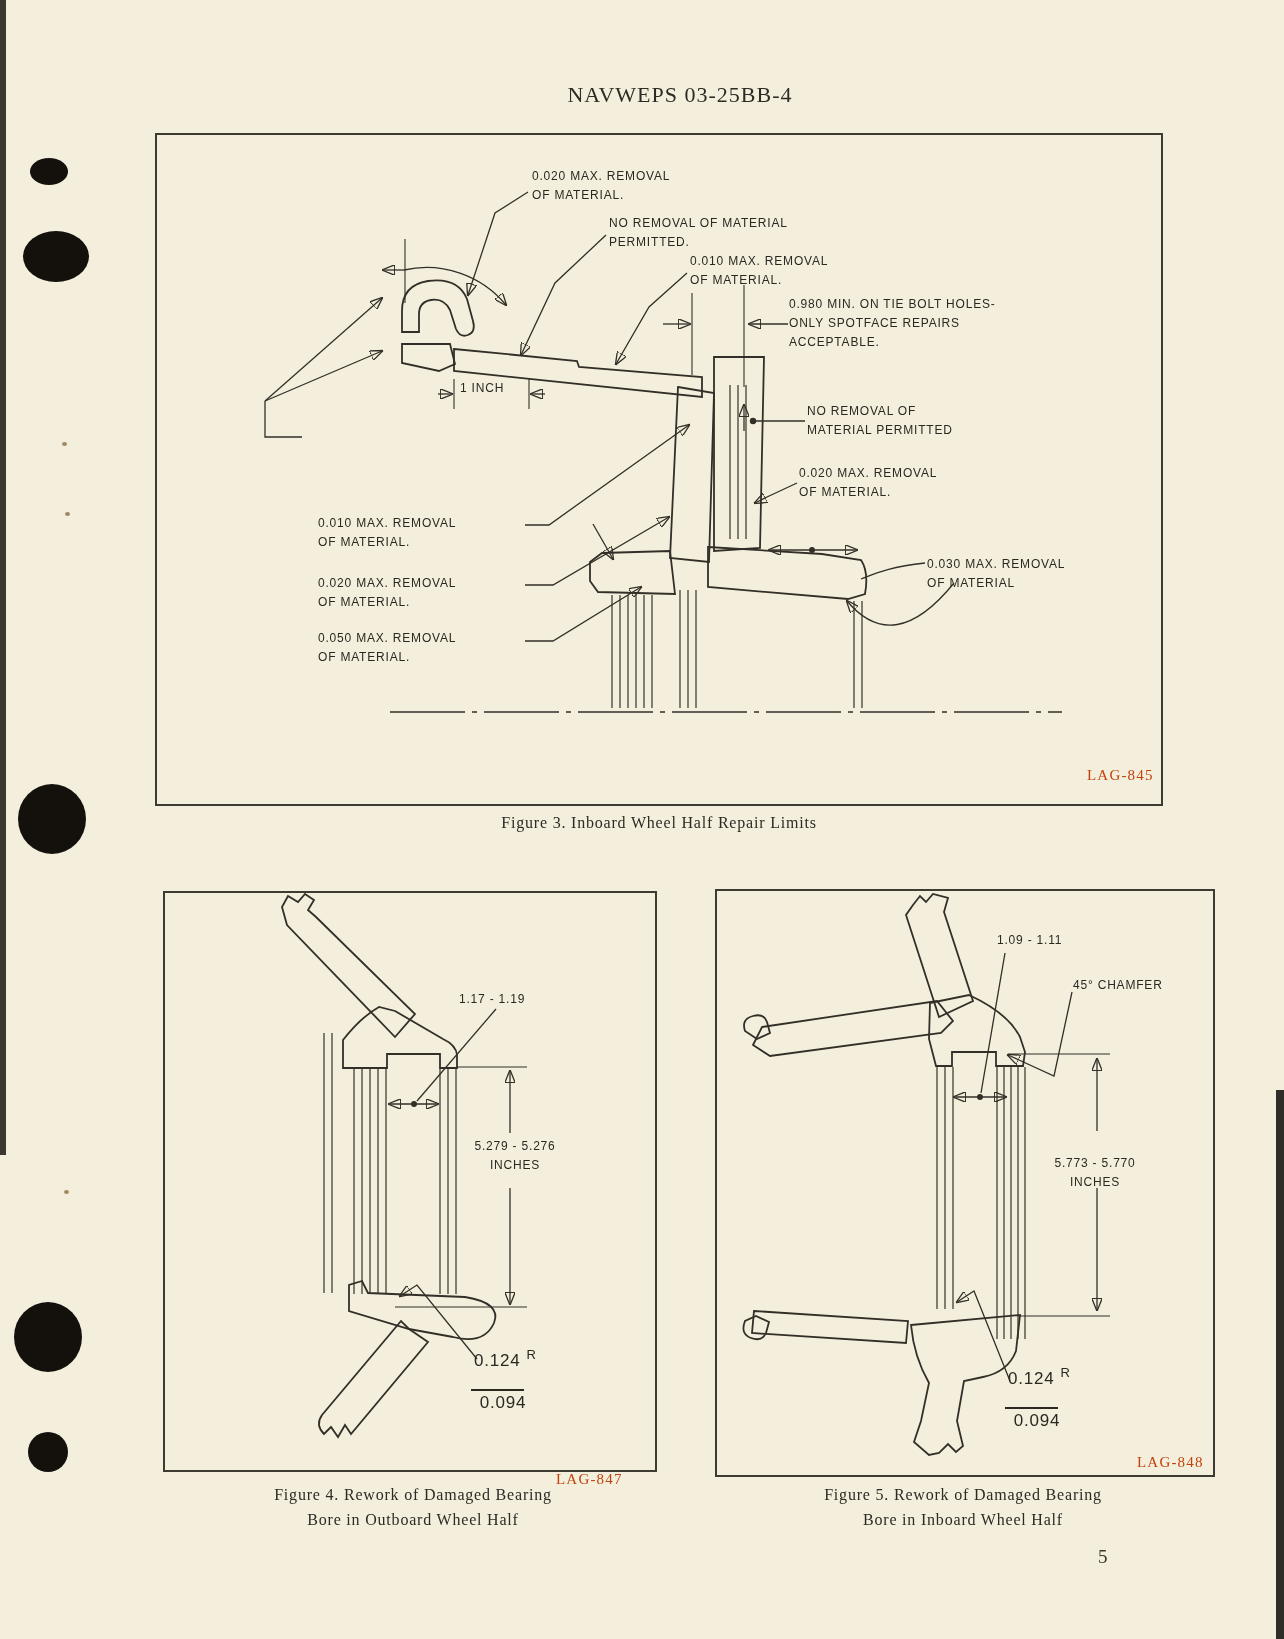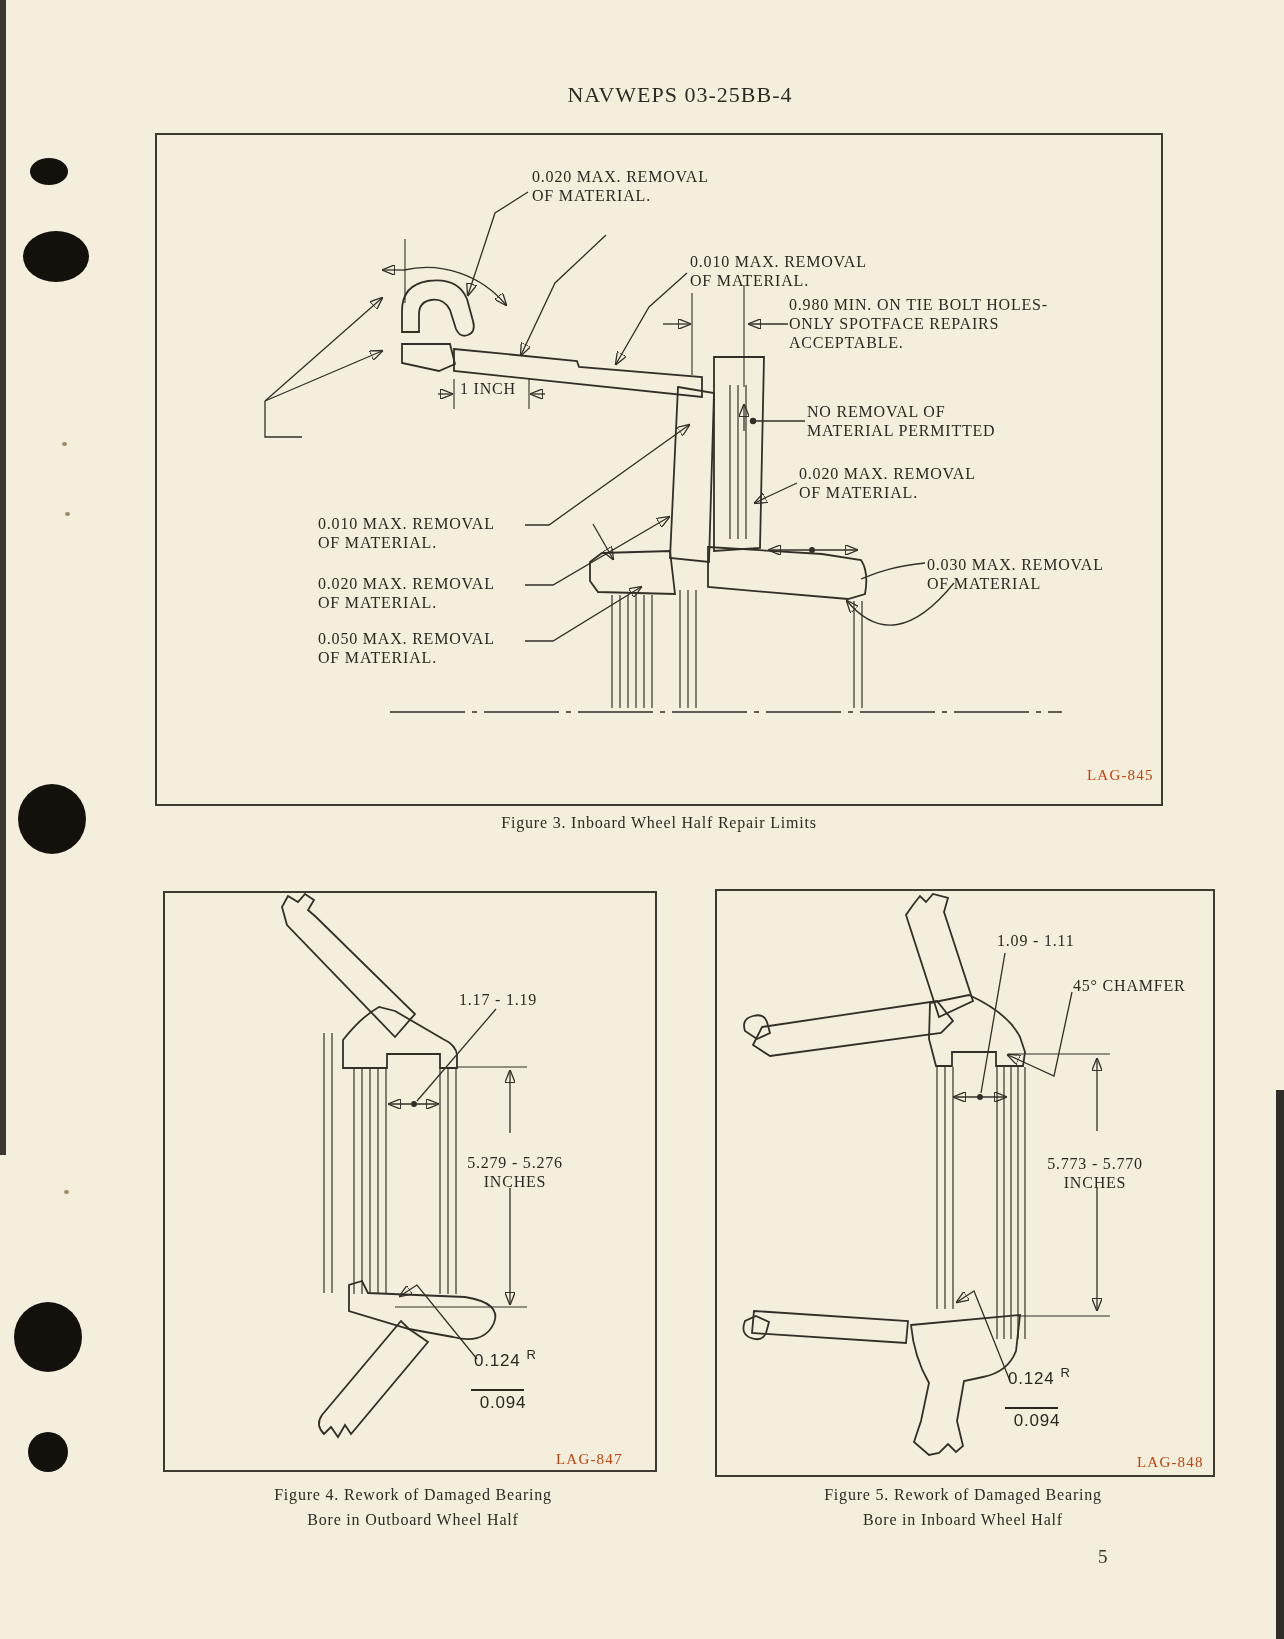--- a/index.html
+++ b/index.html
@@ -11,22 +11,22 @@
   .edge-strip{position:absolute;background:#191713;}
   .hole{position:absolute;background:#14110d;border-radius:50%;}
   .speck{position:absolute;background:#8a6f44;border-radius:50%;width:5px;height:4px;opacity:.8;}
   .doc-header{
     position:absolute;left:380px;top:70px;width:600px;text-align:center;
     font-family:"Liberation Serif",serif;font-size:22px;letter-spacing:1px;color:#2e2b25;margin-top:12px;
   }
   .figbox{position:absolute;border:2px solid #3e3b33;box-sizing:border-box;background:transparent;}
   .figbox svg{position:absolute;left:0;top:0;}
   .lbl{
-    position:absolute;font-family:Liberation Serif, serif;
-    font-size:16px;line-height:19px;letter-spacing:.8px;
+    position:absolute;font-family:Liberation Sans, sans-serif;
+    font-size:12px;line-height:19px;letter-spacing:.8px;
     color:#2b2822;white-space:pre-line;
   }
   .lbl.center{text-align:center;}
   .draw-id{
     position:absolute;font-family:"Liberation Serif",serif;
     font-size:15px;letter-spacing:1.2px;color:#c2410c;
   }
   .caption{
     position:absolute;text-align:center;font-family:"Liberation Serif",serif;
     font-size:16px;line-height:25px;letter-spacing:.8px;color:#2d2a24;white-space:pre-line;
@@ -129,20 +129,22 @@
       <line x1="108" y1="266" x2="225" y2="216" marker-end="url(#ar3)"></line>
       <polyline points="368,390 392,390 532,290" marker-end="url(#ar3)"></polyline>
       <polyline points="368,450 396,450 512,382" marker-end="url(#ar3)"></polyline>
       <polyline points="368,506 396,506 484,452" marker-end="url(#ar3)"></polyline>
       <line x1="436" y1="389" x2="456" y2="424" marker-end="url(#ar3)"></line>
     </g>
   </svg>
 
   <div class="lbl" style="left:375px;top:32px;">0.020 MAX. REMOVAL
 OF MATERIAL.</div>
+  <div class="lbl" style="left:452px;top:79px;">NO REMOVAL OF MATERIAL
+PERMITTED.</div>
   <div class="lbl" style="left:533px;top:117px;">0.010 MAX. REMOVAL
 OF MATERIAL.</div>
   <div class="lbl" style="left:632px;top:160px;">0.980 MIN. ON TIE BOLT HOLES-
 ONLY SPOTFACE REPAIRS
 ACCEPTABLE.</div>
   <div class="lbl" style="left:650px;top:267px;">NO REMOVAL OF
 MATERIAL PERMITTED</div>
   <div class="lbl" style="left:642px;top:329px;">0.020 MAX. REMOVAL
 OF MATERIAL.</div>
   <div class="lbl" style="left:770px;top:420px;">0.030 MAX. REMOVAL
@@ -191,27 +193,27 @@
       <circle cx="249" cy="211" r="3" fill="#332f28" stroke="none"></circle>
       <line x1="331" y1="116" x2="252" y2="208"></line>
       <line x1="292" y1="174" x2="362" y2="174" stroke-width="1.1"></line>
       <line x1="345" y1="240" x2="345" y2="178" marker-end="url(#ar4)"></line>
       <line x1="345" y1="295" x2="345" y2="411" marker-end="url(#ar4)"></line>
       <line x1="230" y1="414" x2="362" y2="414" stroke-width="1.1"></line>
       <polyline points="312,466 252,392 235,403" marker-end="url(#ar4)"></polyline>
     </g>
   </svg>
   <div class="lbl" style="left:294px;top:97px;">1.17 - 1.19</div>
-  <div class="lbl center" style="left:290px;top:260px;width:120px;">5.279 - 5.276
+  <div class="lbl center" style="left:290px;top:244px;width:120px;">5.279 - 5.276
 INCHES</div>
   <div class="frac" style="left:306px;top:458px;">
     <div class="frow"><span class="fnum">0.124</span><span class="fsup">R</span></div>
     <div class="fden" style="width:58px;">0.094</div>
   </div>
-  <div class="draw-id" style="left:391px;top:558px;">LAG-847</div>
+  <div class="draw-id" style="left:391px;top:578px;">LAG-847</div>
 </div>
 <div class="caption" style="left:163px;top:1482px;width:500px;">Figure 4. Rework of Damaged Bearing
 Bore in Outboard Wheel Half</div>
 
 <div class="figbox" style="left:715px;top:889px;width:500px;height:588px;">
   <svg width="496" height="584" viewBox="0 0 496 584">
     <defs>
       <pattern id="hat5" width="7" height="7" patternUnits="userSpaceOnUse" patternTransform="rotate(-45)">
         <line x1="0" y1="3.5" x2="7" y2="3.5" stroke="#3a372f" stroke-width="1.1"></line>
       </pattern>

